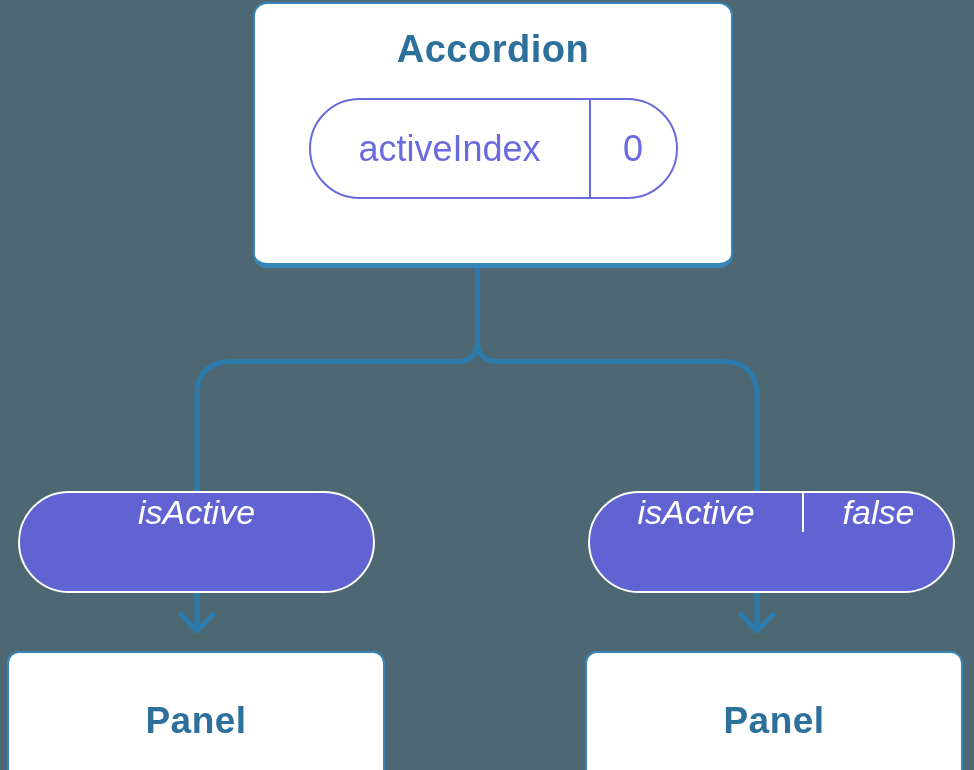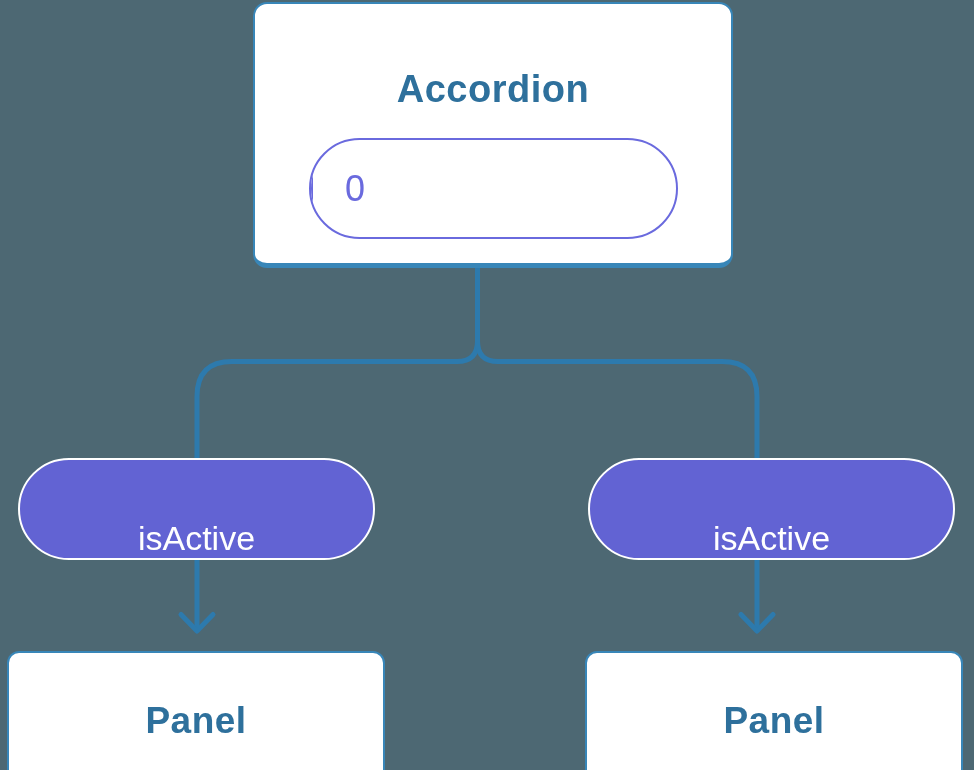--- a/index.html
+++ b/index.html
@@ -36,21 +36,21 @@
     border:2.5px solid var(--card-border);
     border-bottom-width:5px;
     border-radius:14px;
     z-index:2;
     display:flex;
     flex-direction:column;
     align-items:center;
   }
   .root-card{
     left:253px;top:2px;width:480px;height:266px;
-    padding-top:62px;
+    padding-top:22px;
   }
   .node-title{
     color:var(--heading-text);
     font-size:38px;
     font-weight:600;
     line-height:46px;
     letter-spacing:.5px;
   }
   .state-pill{
     margin-top:26px;
@@ -62,31 +62,32 @@
     overflow:hidden;
     color:var(--state-pill-accent);
     font-size:36px;
   }
   .state-pill .cell{display:flex;align-items:center;justify-content:center;}
   .state-pill .label-cell{flex:1;}
   .state-pill .value-cell{width:87px;border-left:2px solid var(--state-pill-accent);}
 
   .prop-pill{
     position:absolute;
-    top:458px;
+    top:491px;
     height:102px;
     border-radius:51px;
     background:var(--pill-purple-bg);
     border:2.5px solid #ffffff;
     color:var(--pill-purple-text);
     font-size:34px;
     display:flex;
-    align-items:flex-end;
+    align-items:flex-start;
     overflow:hidden;
     z-index:3;
+    font-style:italic;
   }
   .prop-pill .cell{display:flex;align-items:center;justify-content:center;}
   .prop-pill .label-cell{flex:1;}
   .prop-pill .value-cell{border-left:2.5px solid #ffffff;}
   .prop-pill.left{left:18px;width:357px;}
   .prop-pill.left .value-cell{width:141px;}
   .prop-pill.right{left:588px;width:367px;}
   .prop-pill.right .value-cell{width:151px;}
 
   .panel-card{
@@ -112,30 +113,32 @@
   <svg class="connectors" viewBox="0 0 974 770" aria-hidden="true">
     <path class="conn" d="M 477.5 265 V 341 Q 477.5 361.5 457 361.5 H 232 Q 197 361.5 197 396.5 V 626"></path>
     <path class="conn" d="M 477.5 265 V 341 Q 477.5 361.5 498 361.5 H 722 Q 757 361.5 757 396.5 V 626"></path>
     <path class="conn" d="M 181 614.5 L 197 631 L 213 614.5"></path>
     <path class="conn" d="M 741 614.5 L 757 631 L 773 614.5"></path>
   </svg>
 
   <div class="node-card root-card">
     <div class="node-title">Accordion</div>
     <div class="state-pill">
+      <div class="cell label-cell">activeIndex</div>
       <div class="cell value-cell">0</div>
     </div>
   </div>
 
   <div class="prop-pill left">
     <div class="cell label-cell">isActive</div>
   </div>
 
   <div class="prop-pill right">
     <div class="cell label-cell">isActive</div>
+    <div class="cell value-cell">false</div>
   </div>
 
   <div class="node-card panel-card left">
     <div class="panel-title">Panel</div>
   </div>
 
   <div class="node-card panel-card right">
     <div class="panel-title">Panel</div>
   </div>
 

